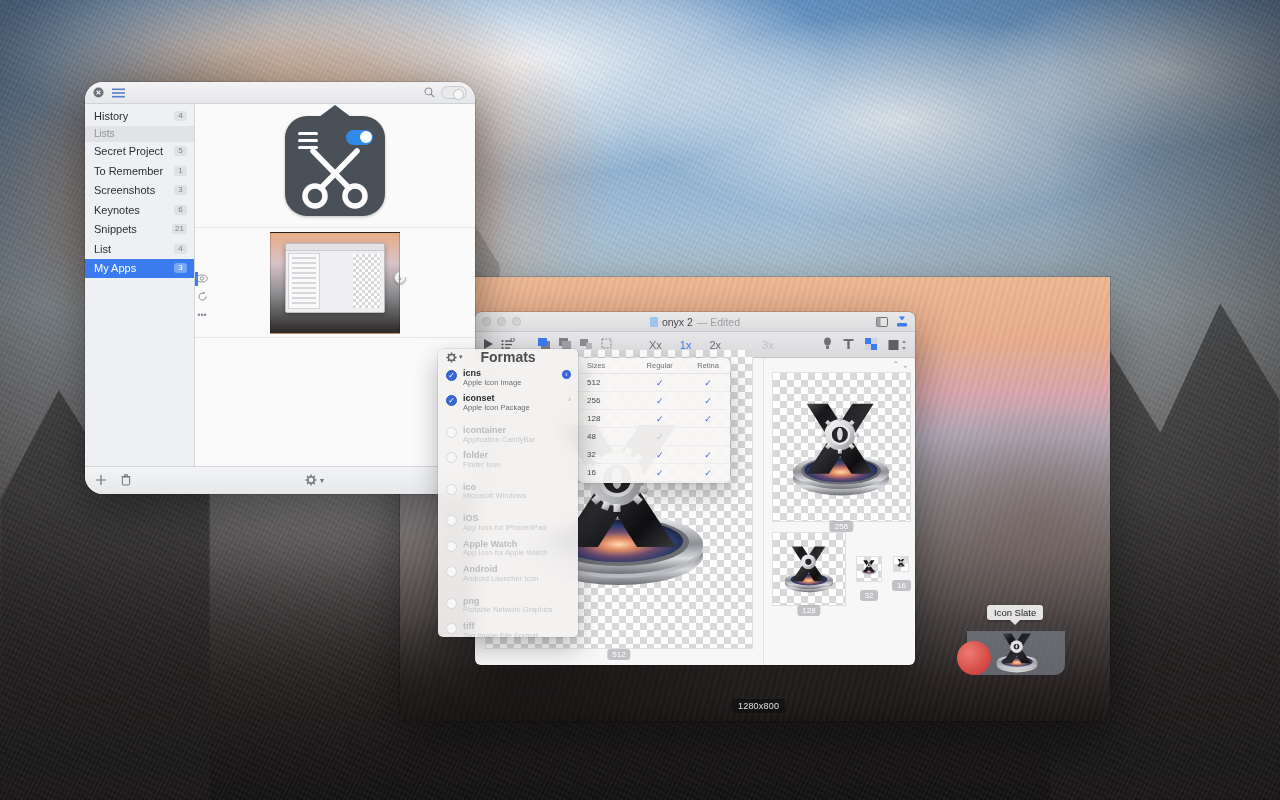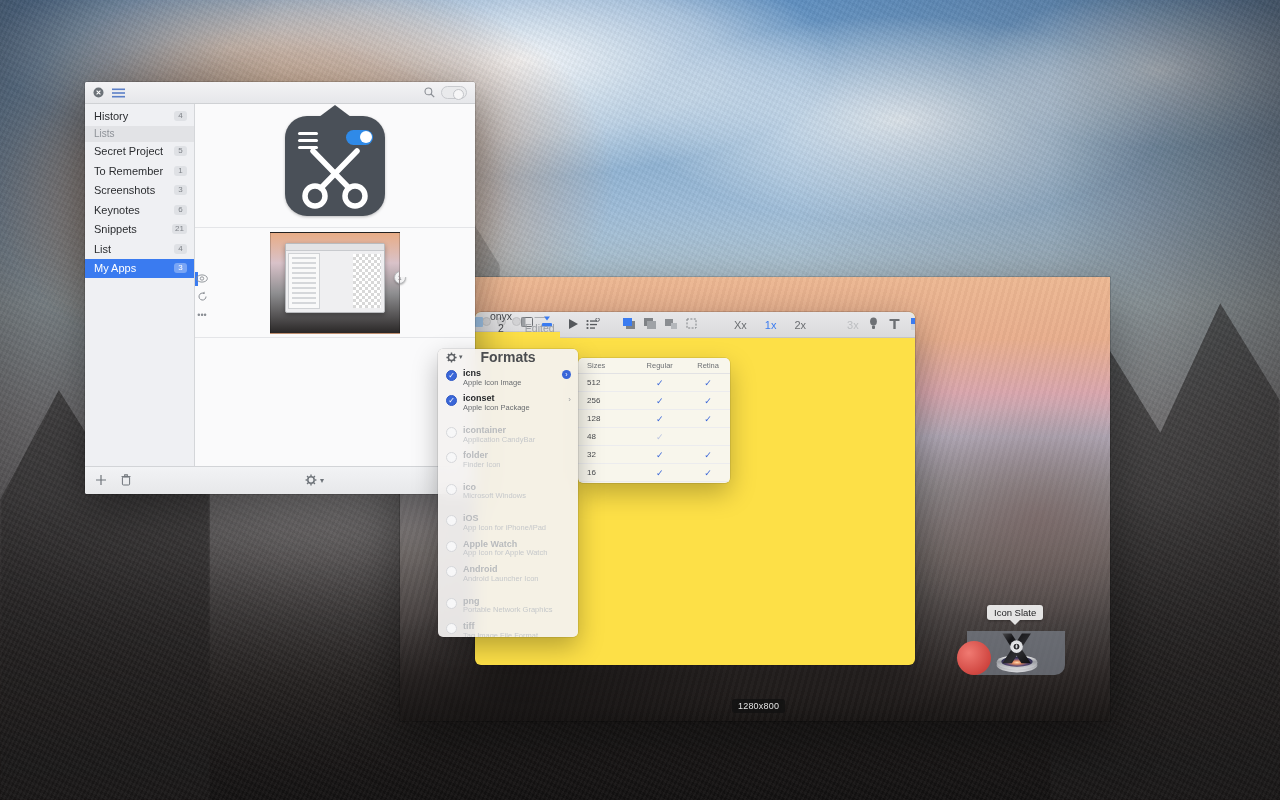--- a/index.html
+++ b/index.html
@@ -40,21 +40,21 @@
   
   .ridge {
     position: absolute; background: rgba(30,27,27,0.55);
     filter: blur(1.2px);
   }
 
   
   #win-clip {
     position: absolute; left: 85px; top: 82px; width: 390px; height: 412px;
     background: #f5f6f8;
-    border-radius: 2px;
+    border-radius: 18px;
     box-shadow: 0 14px 44px rgba(0,0,0,0.42), 0 0 0 0.5px rgba(0,0,0,0.25);
     overflow: hidden;
     display: flex; flex-direction: column;
   }
   #clip-titlebar {
     height: 22px; flex: 0 0 22px;
     background: linear-gradient(to bottom,#f3f3f5,#e6e7ea);
     border-bottom: 0.5px solid #cfd1d4;
     display: flex; align-items: center; padding: 0 8px; gap: 8px;
     position: relative;
@@ -235,25 +235,25 @@
   #res-badge {
     position: absolute; left: 332px; bottom: 8px;
     background: rgba(18,18,18,0.78); color: #e9e9e9;
     font-size: 9px; padding: 2px 6px; border-radius: 3px;
     letter-spacing: 0.2px;
   }
 
   
   #win-slate {
     position: absolute; left: 475px; top: 312px; width: 440px; height: 353px;
-    background: #fde047;
+    background: #737373;
     border-radius: 6px;
     box-shadow: 0 14px 40px rgba(0,0,0,0.38), 0 0 0 0.5px rgba(0,0,0,0.26);
     overflow: hidden;
-    display: flex; 
+    display: flex; flex-direction: column; justify-content: center;
   }
   #slate-titlebar {
     height: 20px; flex: 0 0 20px; position: relative;
     background: linear-gradient(to bottom,#e9e9ea,#dcdcde);
     border-bottom: 0.5px solid #c9c9cb;
     display: flex; align-items: center; padding: 0 7px;
   }
   .traffic { display: flex; gap: 6px; }
   .traffic i { width: 9px; height: 9px; border-radius: 50%; background: #d4d4d6; border: 0.5px solid #c2c2c4; display:block; }
   #slate-title {

